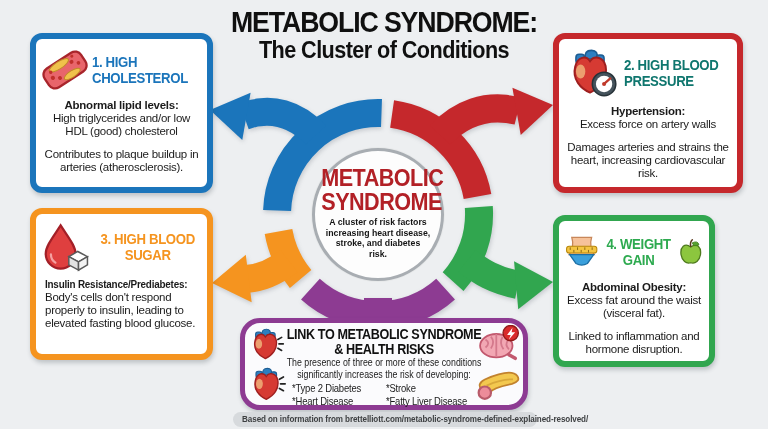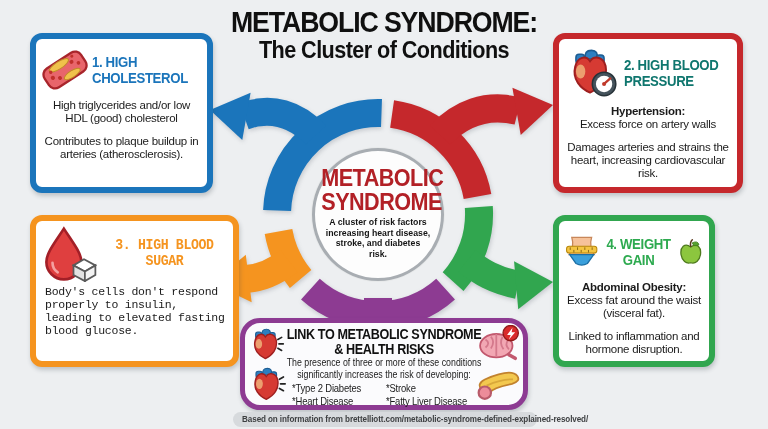--- a/index.html
+++ b/index.html
@@ -13,21 +13,21 @@
   .header{position:absolute;left:214px;top:8px;width:340px;text-align:center;color:#101010;}
   .header-l1{display:block;font-size:29px;font-weight:800;letter-spacing:-1.2px;line-height:1.02;white-space:nowrap;transform:scaleX(.92);}
   .header-l2{display:block;font-size:23px;font-weight:700;letter-spacing:-.6px;line-height:1.08;white-space:nowrap;transform:scaleX(.94);}
   
   .arrows{position:absolute;left:0;top:0;}
   
   .box{position:absolute;background:#fff;border-radius:12px;box-sizing:border-box;
        box-shadow:1px 3px 4px rgba(60,70,80,.25);}
   .box.tl{left:30px;top:33px;width:183px;height:160px;border:6px solid #1b75bb;}
   .box.tr{left:553px;top:33px;width:190px;height:160px;border:6px solid #c5282c;}
-  .box.bl{left:30px;top:215px;width:209px;height:152px;border:6px solid #f5941f;font-family:Liberation Mono, monospace;}
+  .box.bl{left:30px;top:208px;width:183px;height:152px;border:6px solid #f5941f;}
   .box.br{left:553px;top:215px;width:162px;height:152px;border:6px solid #31a64f;}
   .box-head{display:flex;align-items:center;gap:4px;padding:5px 6px 0 6px;}
   .box-title{font-weight:700;font-size:15px;line-height:1.04;letter-spacing:-.4px;}
   .box-title span{display:block;white-space:nowrap;transform:scaleX(.88);transform-origin:left center;}
   .box.br .box-title span{transform-origin:center;}
   .tl .box-title{color:#1b75bb;}
   .tr .box-title{color:#0f766e;}
   .bl .box-title{color:#f5941f;}
   .br .box-title{color:#2daa4f;text-align:center;flex:1;}
   .bl .box-title{text-align:center;flex:1;}
@@ -126,20 +126,21 @@
           <circle cx="15" cy="21" r="2.6" fill="#c0302b"></circle>
             <circle cx="55" cy="18" r="2.4" fill="#c0302b"></circle>
         </g>
       </svg>
       <div class="box-title">
         <span>1. HIGH</span>
         <span>CHOLESTEROL</span>
       </div>
     </div>
     <div class="box-body">
+      <p class="lead">Abnormal lipid levels:</p>
       <p>High triglycerides and/or low HDL (good) cholesterol</p>
       <p class="gap">Contributes to plaque buildup in arteries (atherosclerosis).</p>
     </div>
   </div>
 
   <div class="box tr">
     <div class="box-head">
       <svg width="62" height="58" viewBox="0 0 70 64">
         <path d="M26 14 q-2 -11 8 -11 q9 0 7 11 Z" fill="#2d7fc1" stroke="#1c5d93" stroke-width="2"></path>
         <rect x="14" y="8" width="11" height="12" rx="4" fill="#2d7fc1" stroke="#1c5d93" stroke-width="2"></rect>
@@ -171,20 +172,21 @@
         <path d="M36 45 l12 -7 l13 7 l-12 7 Z" fill="#ffffff" stroke="#5a5a5a" stroke-width="2"></path>
         <path d="M36 45 l0 11 l13 7 l0 -11 Z" fill="#e2e2e2" stroke="#5a5a5a" stroke-width="2"></path>
         <path d="M61 45 l0 11 l-12 7 l0 -11 Z" fill="#f3f3f3" stroke="#5a5a5a" stroke-width="2"></path>
       </svg>
       <div class="box-title">
         <span style="transform-origin:center;">3. HIGH BLOOD</span>
         <span style="transform-origin:center;">SUGAR</span>
       </div>
     </div>
     <div class="box-body">
+      <p class="lead"><span class="condense">Insulin Resistance/Prediabetes:</span></p>
       <p>Body's cells don't respond properly to insulin, leading to elevated fasting blood glucose.</p>
     </div>
   </div>
 
   <div class="box br">
     <div class="box-head">
       <svg width="54" height="52" viewBox="0 0 64 60">
         <path d="M13 2 C17 15 15 24 8 35 L56 35 C49 24 47 15 51 2 Z" fill="#f6c29a" stroke="#c8875a" stroke-width="2.5"></path>
         <rect x="3" y="19" width="58" height="13" rx="5" fill="#f4c542" stroke="#b8860b" stroke-width="2"></rect>
         <path d="M10 21 v5 M17 26 v5 M24 21 v5 M31 26 v5 M38 21 v5 M45 26 v5 M52 21 v5" stroke="#7c5a10" stroke-width="1.6"></path>

